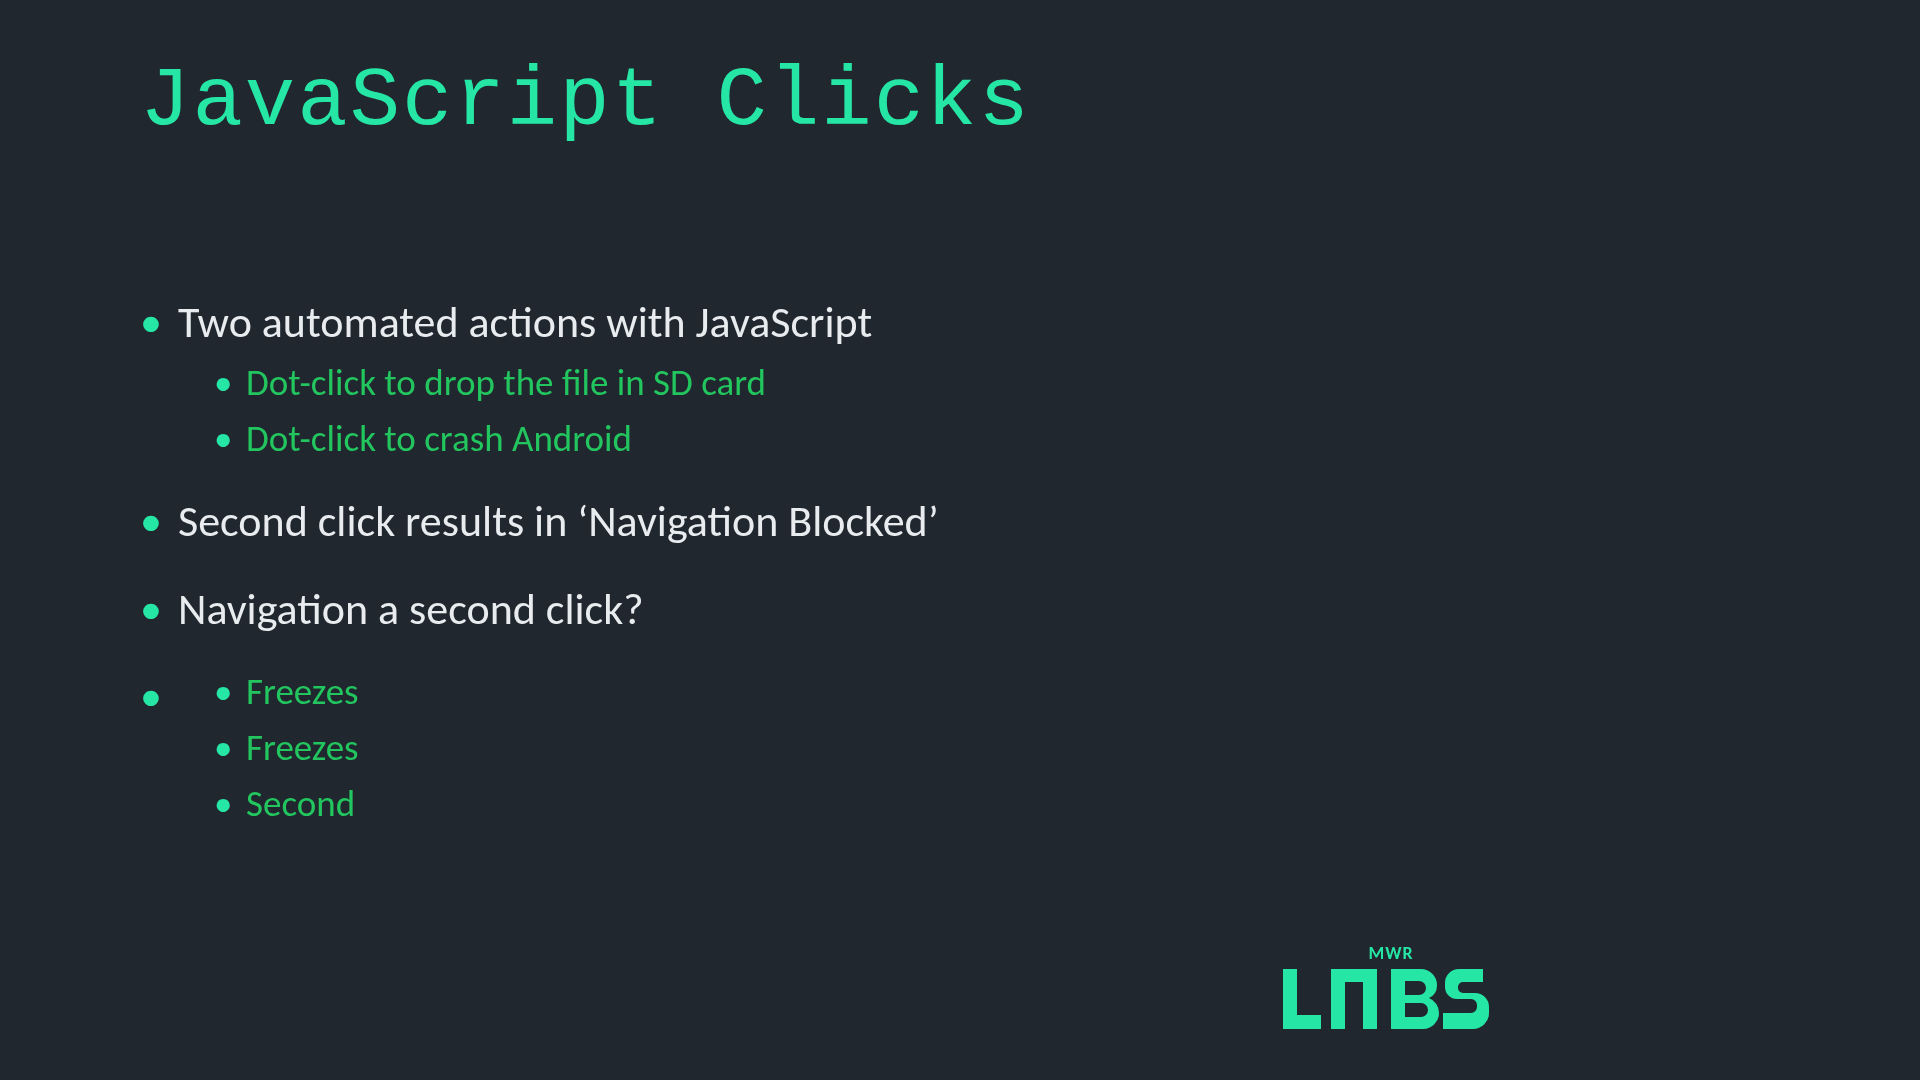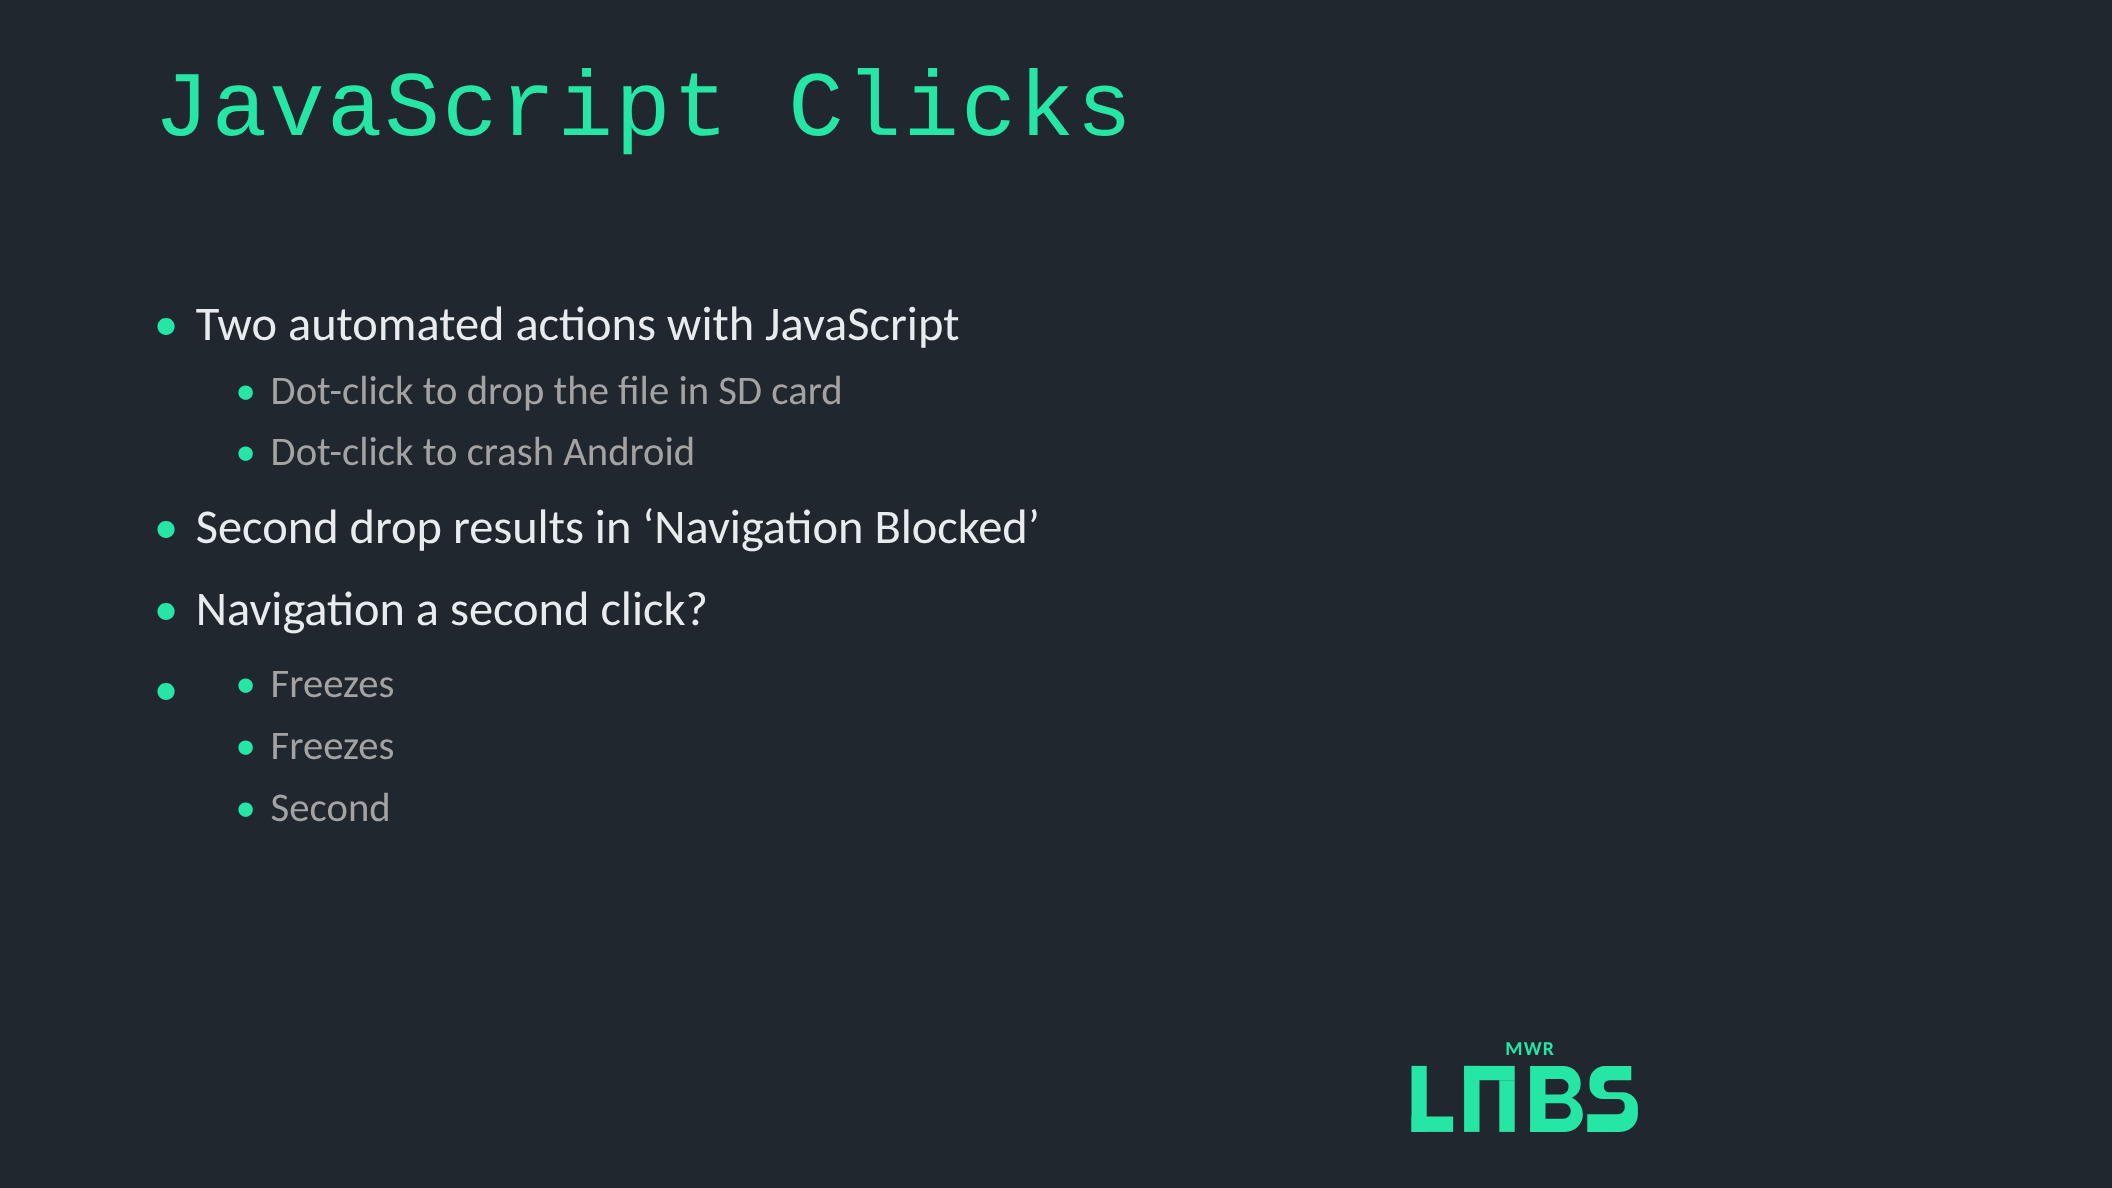--- a/index.html
+++ b/index.html
@@ -37,41 +37,42 @@
     list-style: none;
     padding: 0;
     margin: 0;
   }
   ul.level1 > li {
     position: relative;
     padding-left: 38px;
     margin-bottom: 14px;
     font-size: 44px;
     line-height: 1.35;
+    margin-top: 28px;
   }
   ul.level1 > li::before {
     content: "•";
     position: absolute;
     left: 0;
     top: 0;
     color: #26e6a5;
     font-size: 44px;
   }
   ul.level2 {
     list-style: none;
     padding: 0;
     margin: 6px 0 10px 36px;
   }
   ul.level2 > li {
     position: relative;
     padding-left: 32px;
     margin-bottom: 6px;
     font-size: 37px;
     line-height: 1.35;
-    color: #a3a3a3;
+    color: #22c55e;
   }
   ul.level2 > li::before {
     content: "•";
     position: absolute;
     left: 0;
     top: 0;
     color: #26e6a5;
     font-size: 37px;
   }
   .logo {
@@ -100,21 +101,21 @@
 
   <div class="content">
     <ul class="level1">
       <li>
         <span>Two automated actions with JavaScript</span>
         <ul class="level2">
           <li><span>Dot-click to drop the file in SD card</span></li>
           <li><span>Dot-click to crash Android</span></li>
         </ul>
       </li>
-      <li><span>Second drop results in ‘Navigation Blocked’</span></li>
+      <li><span>Second click results in ‘Navigation Blocked’</span></li>
       <li><span>Navigation a second click?</span></li>
       <li>
         <ul class="level2">
           <li><span>Freezes</span></li>
           <li><span>Freezes</span></li>
           <li><span>Second</span></li>
         </ul>
       </li>
     </ul>
   </div>

